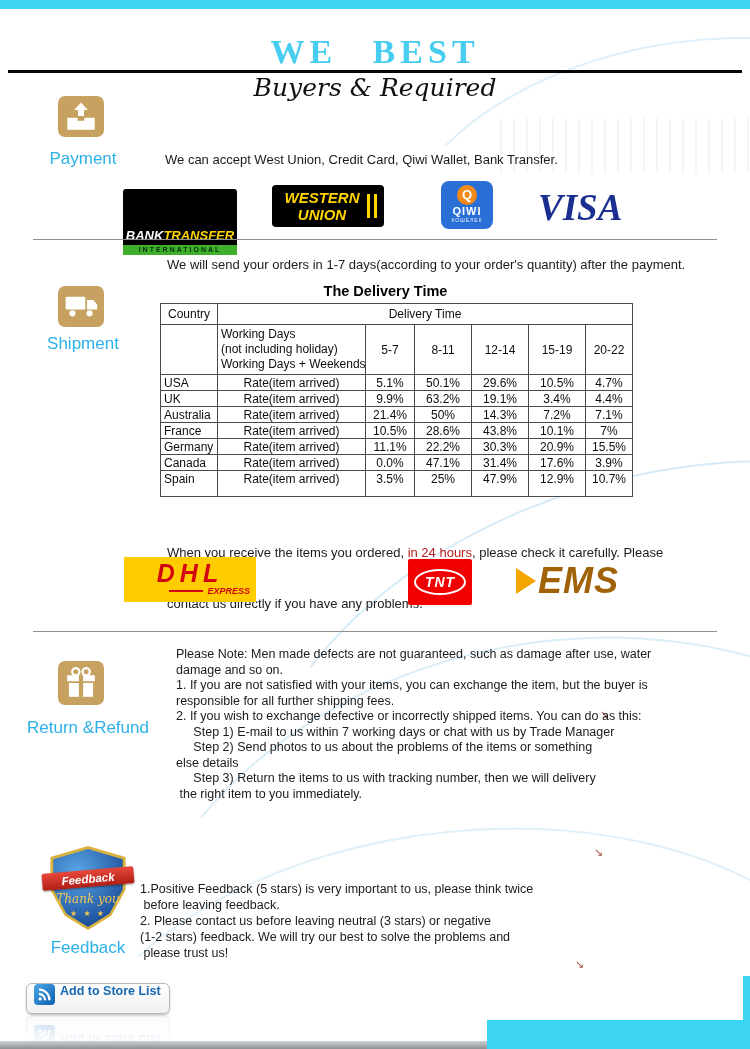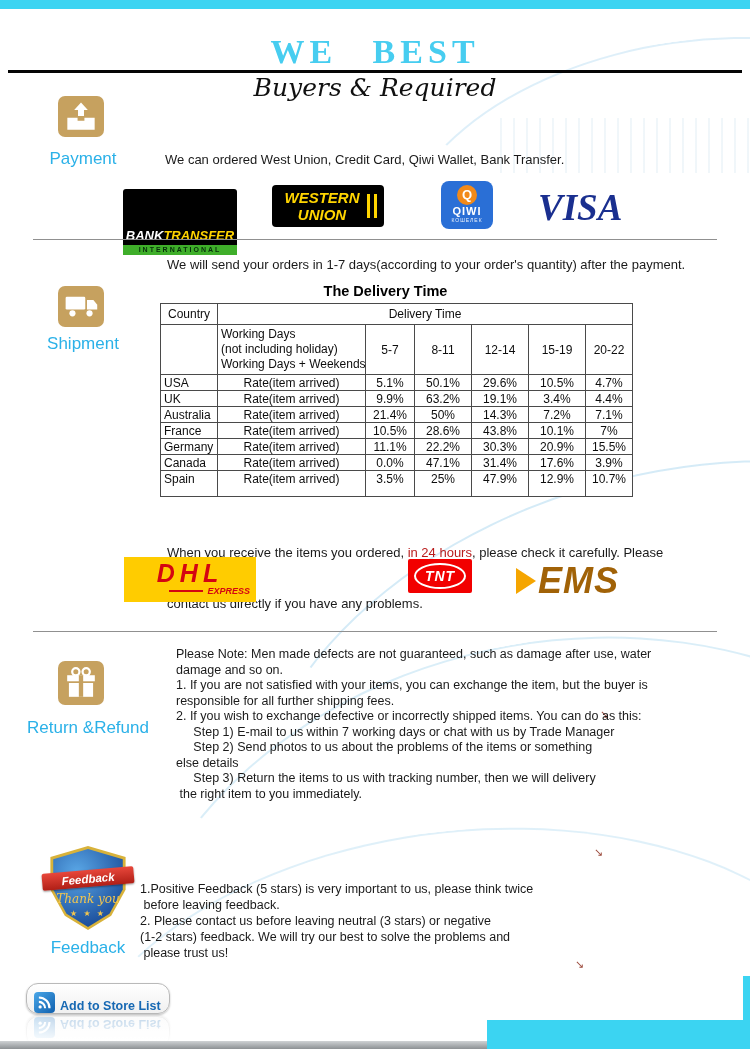--- a/index.html
+++ b/index.html
@@ -90,21 +90,21 @@
 
   
   .logo-dhl { position:absolute; left:124px; top:557px; width:132px; height:45px; background:#ffcc00; padding-top:3px; }
   .dhl-text { text-align:center; font-style:italic; font-weight:bold; font-size:25px; color:#d40511;
               letter-spacing:5px; line-height:26px; }
   .dhl-sub { display:flex; align-items:center; justify-content:flex-end; padding-right:6px; gap:4px;
              font-style:italic; font-weight:bold; font-size:9px; color:#d40511; }
   .dhl-sub::before { content:""; width:34px; height:2px; background:#d40511; }
   .logo-chinapost { position:absolute; left:300px; top:550px; width:76px; text-align:center; }
   .cp-caption { margin-top:2px; font-weight:bold; font-size:16px; color:#111; letter-spacing:1px; }
-  .logo-tnt { position:absolute; left:408px; top:559px; width:64px; height:34px; background:#f20000;
+  .logo-tnt { position:absolute; left:408px; top:559px; width:64px; height:46px; background:#f20000;
               border-radius:2px; display:flex; align-items:center; justify-content:center; }
   .tnt-oval { width:52px; height:26px; border:2px solid #fff; border-radius:50%; display:flex;
               align-items:center; justify-content:center; color:#fff; font-weight:bold; font-style:italic;
               font-size:14px; letter-spacing:1px; }
   .logo-ems { position:absolute; left:516px; top:560px; display:flex; align-items:center; }
   .ems-arrow { width:0; height:0; border-top:13px solid transparent; border-bottom:13px solid transparent;
                border-left:20px solid #f5a500; margin-right:2px; }
   .ems-text { font-weight:bold; font-style:italic; font-size:36px; color:#a16207; letter-spacing:1px; }
 
   
@@ -123,22 +123,22 @@
     font-weight:bold; font-size:11.5px; box-shadow:0 1px 2px rgba(0,0,0,.4); }
   .badge-script { position:absolute; left:0; top:46px; width:84px; text-align:center; color:#f3c64e;
     font-family:"DejaVu Serif",serif; font-style:italic; font-size:12px; }
   .badge-stars { position:absolute; left:0; top:63px; width:84px; text-align:center; color:#f3c64e;
     font-size:8px; letter-spacing:2px; }
   .feedback-text { position:absolute; left:140px; top:881px; font-size:12.5px; line-height:16px; white-space:pre; }
 
   
   .store-wrap { position:absolute; left:26px; top:983px; width:152px; height:66px; }
   .store-btn { position:absolute; left:0; top:0; width:144px; height:31px;
-    background:linear-gradient(#ffffff,#f0f0f0); border:1px solid #b9b9b9; border-radius:12px;
-    display:flex; align-items:flex-end; gap:5px; padding:0 7px; box-shadow:0 1px 2px rgba(0,0,0,.25); }
+    background:linear-gradient(#ffffff,#f0f0f0); border:1px solid #b9b9b9; border-radius:6px;
+    display:flex; align-items:flex-start; gap:5px; padding:0 7px; box-shadow:0 1px 2px rgba(0,0,0,.25); }
   .rss { width:21px; height:21px; border-radius:4px; flex:0 0 auto;
     background:linear-gradient(135deg,#4aa7e8,#0f5fae); display:flex; align-items:center; justify-content:center; }
   .store-label { font-size:12.5px; font-weight:bold; color:#1668b3; white-space:nowrap; }
   .store-reflect { top:33px; transform:scaleY(-1); opacity:.4; }
   .store-fade { position:absolute; left:-3px; top:33px; width:155px; height:35px;
     background:linear-gradient(to bottom, rgba(255,255,255,.35), rgba(255,255,255,.96) 80%); }
 </style>
 </head>
 <body>
 
@@ -159,21 +159,21 @@
   <div class="rule"></div>
   <div class="subtitle">Buyers &amp; Required</div>
 
   <div class="side-icon icon-payment">
     <svg viewBox="0 0 46 41" width="40" height="35">
       <polygon points="23,4 31,13 26.5,13 26.5,20 19.5,20 19.5,13 15,13" fill="#fff"></polygon>
       <path d="M7 22 h12 v3.5 h8 V22 h12 v14 H7 z" fill="#fff"></path>
     </svg>
   </div>
   <div class="side-label label-payment">Payment</div>
-  <div class="payment-desc">We can ordered West Union, Credit Card, Qiwi Wallet, Bank Transfer.</div>
+  <div class="payment-desc">We can accept West Union, Credit Card, Qiwi Wallet, Bank Transfer.</div>
 
   <div class="logo-banktransfer">
     <div class="bt-line1">
       <span class="bt-b">BANK</span><span class="bt-t">TRANSFER</span>
     </div>
     <div class="bt-line2">INTERNATIONAL</div>
   </div>
 
   <div class="logo-wu">
     <div>WESTERN</div>

